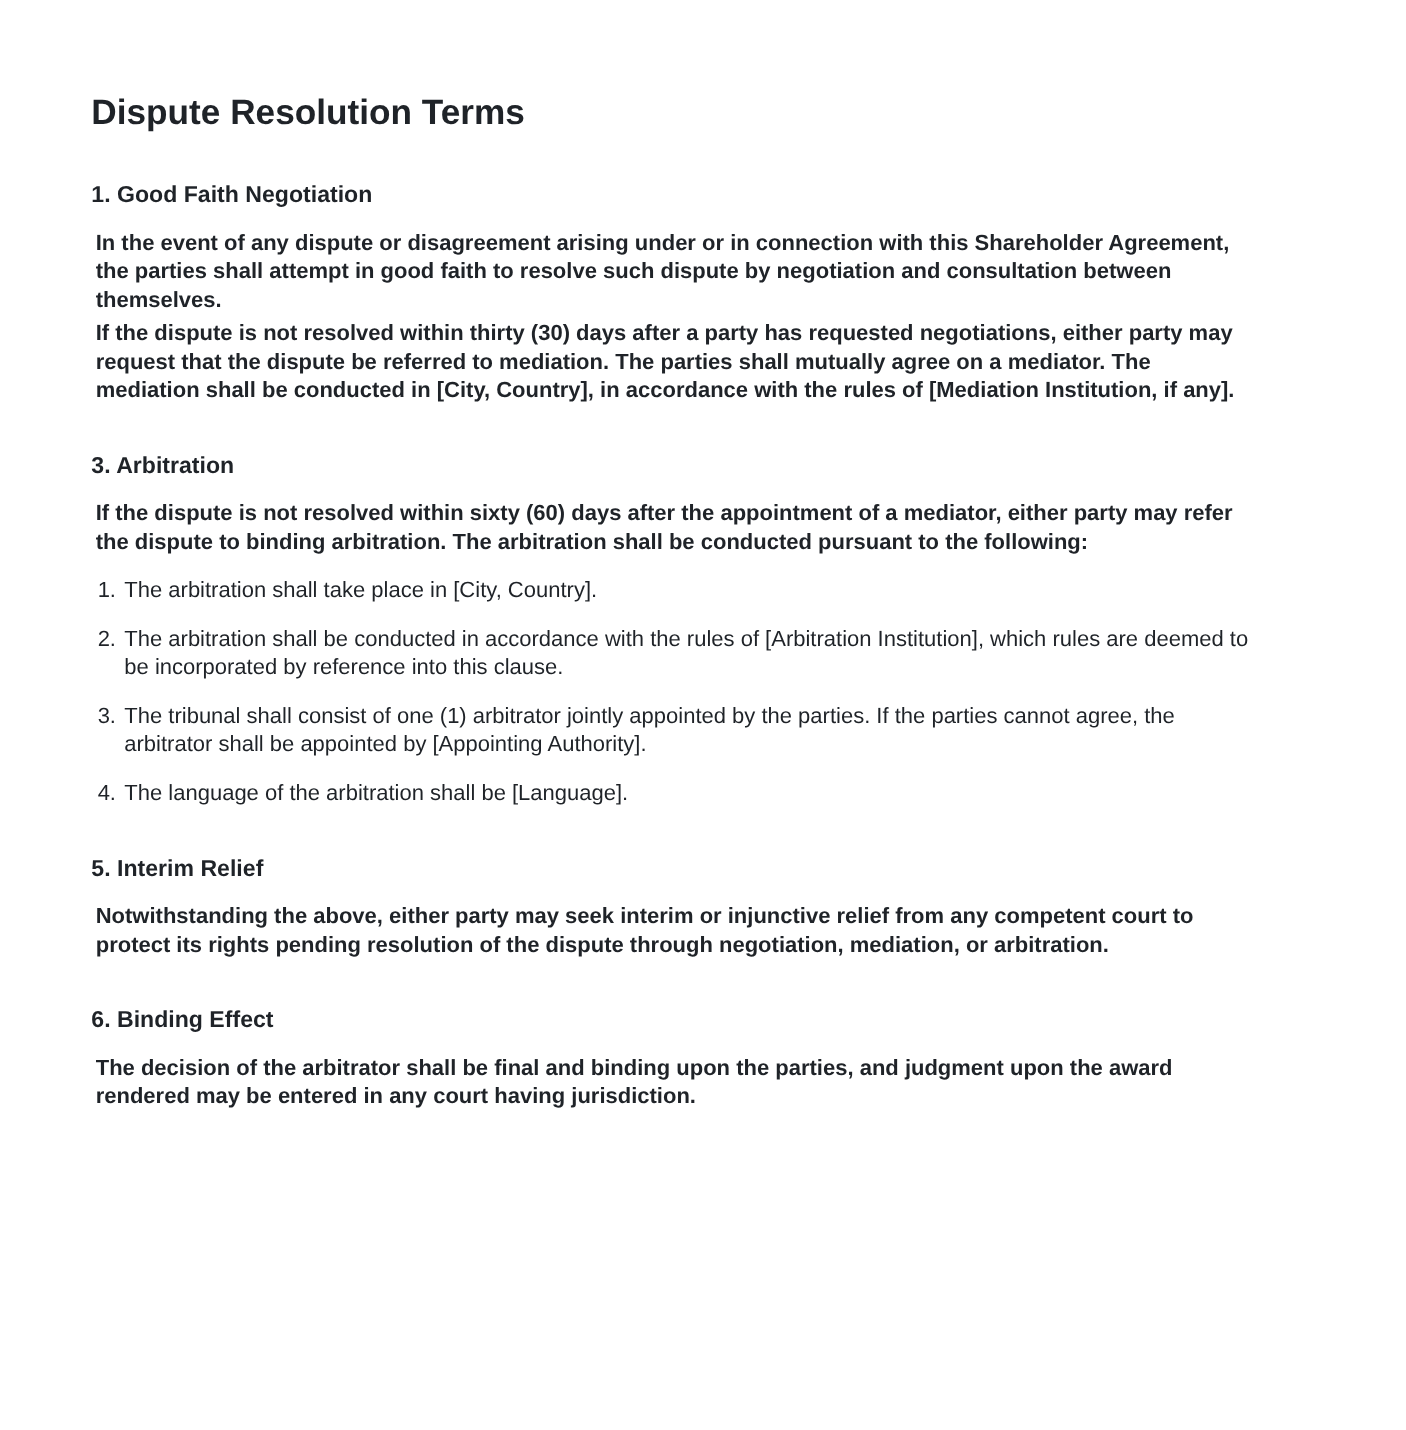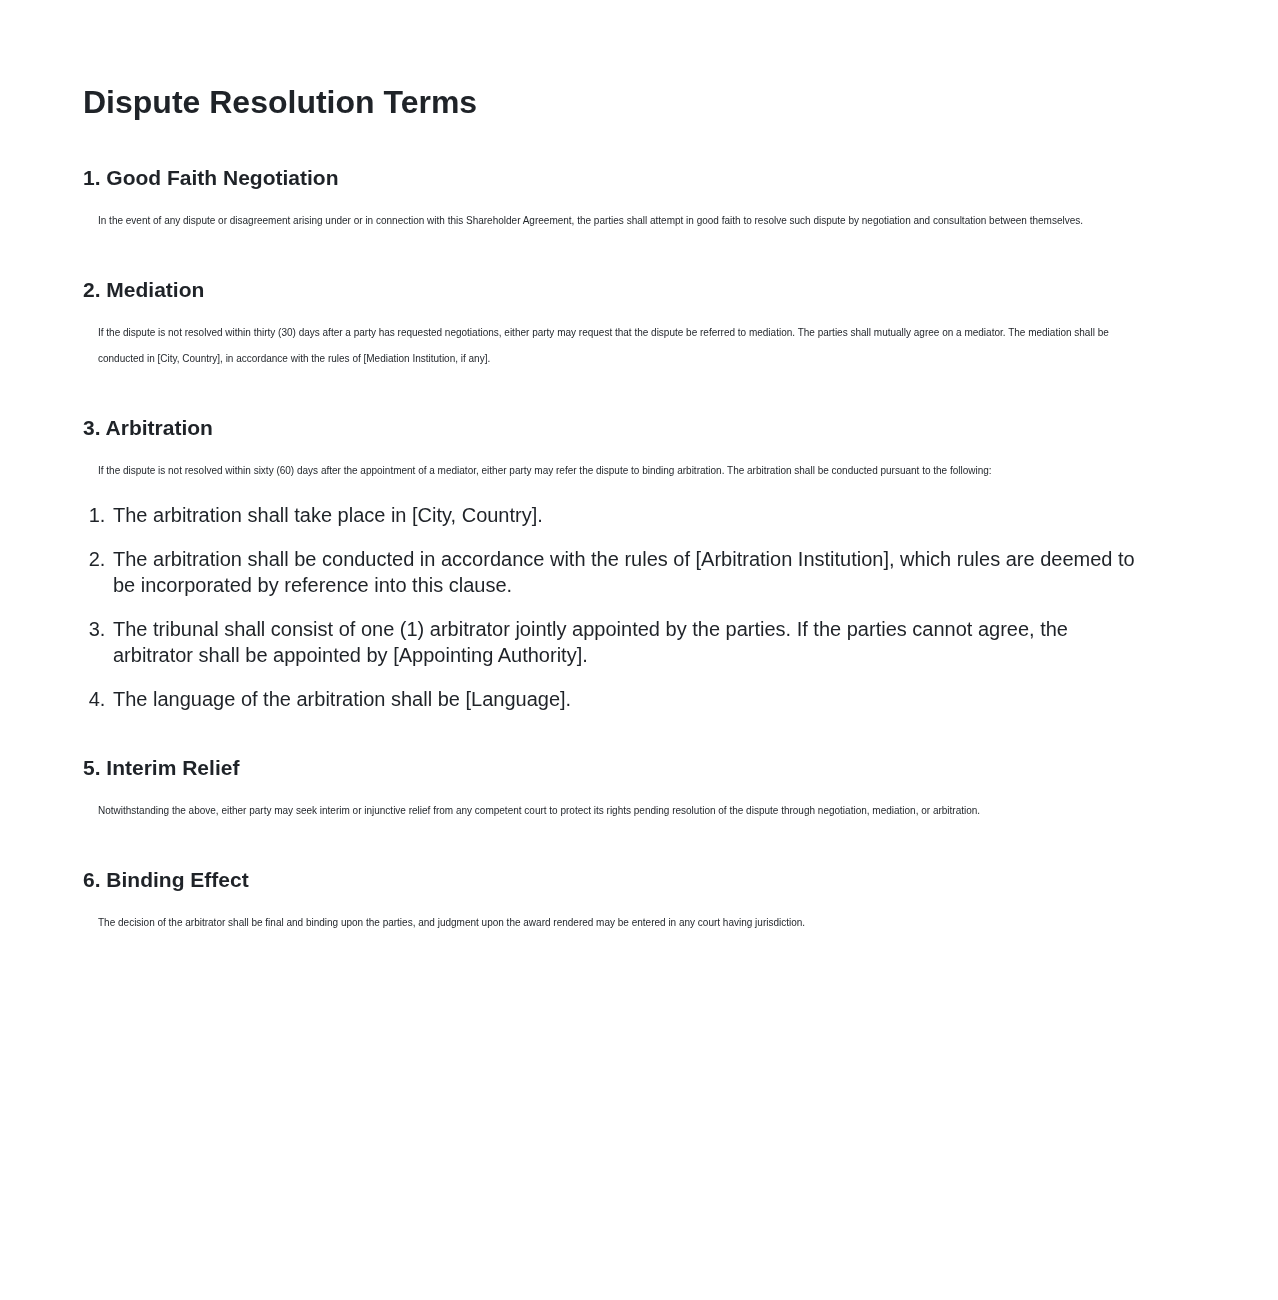--- a/index.html
+++ b/index.html
@@ -28,24 +28,25 @@
     color: #1f2328;
   }
   .section h3.section-heading {
     font-size: 21px;
     line-height: 23px;
     font-weight: 700;
     margin: 44px 0 19px 0;
     color: #1f2328;
   }
   .section p.para {
-    font-size: 10px;
+    font-size: 20px;
     line-height: 26px;
-    margin: 15px;
+    margin: 4px;
     color: #1f2328;
+    font-weight: bold;
   }
   ol.clause-list {
     margin: 16px 0 0 0;
     padding-left: 28px;
   }
   ol.clause-list li {
     font-size: 20px;
     line-height: 26px;
     margin: 18px 0;
     padding-left: 2px;
@@ -59,21 +60,20 @@
   <h1 class="doc-title">Dispute Resolution Terms</h1>
   <div id="sections">
   <section class="section">
     <h3 class="section-heading">1. Good Faith Negotiation</h3>
     <div>
           <p class="para">In the event of any dispute or disagreement arising under or in connection with this Shareholder Agreement, the parties shall attempt in good faith to resolve such dispute by negotiation and consultation between themselves.</p>
         </div>
   </section>
 
   <section class="section">
-    <h3 class="section-heading">2. Mediation</h3>
     <div>
           <p class="para">If the dispute is not resolved within thirty (30) days after a party has requested negotiations, either party may request that the dispute be referred to mediation. The parties shall mutually agree on a mediator. The mediation shall be conducted in [City, Country], in accordance with the rules of [Mediation Institution, if any].</p>
         </div>
   </section>
 
   <section class="section">
     <h3 class="section-heading">3. Arbitration</h3>
     <div>
           <p class="para">If the dispute is not resolved within sixty (60) days after the appointment of a mediator, either party may refer the dispute to binding arbitration. The arbitration shall be conducted pursuant to the following:</p>
           <ol class="clause-list">

